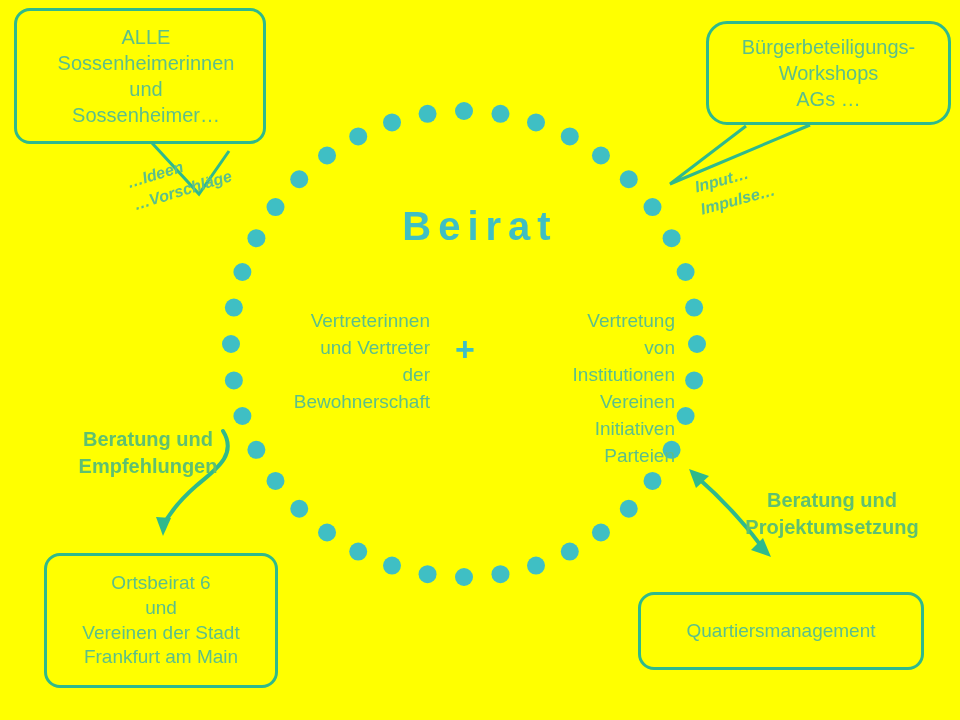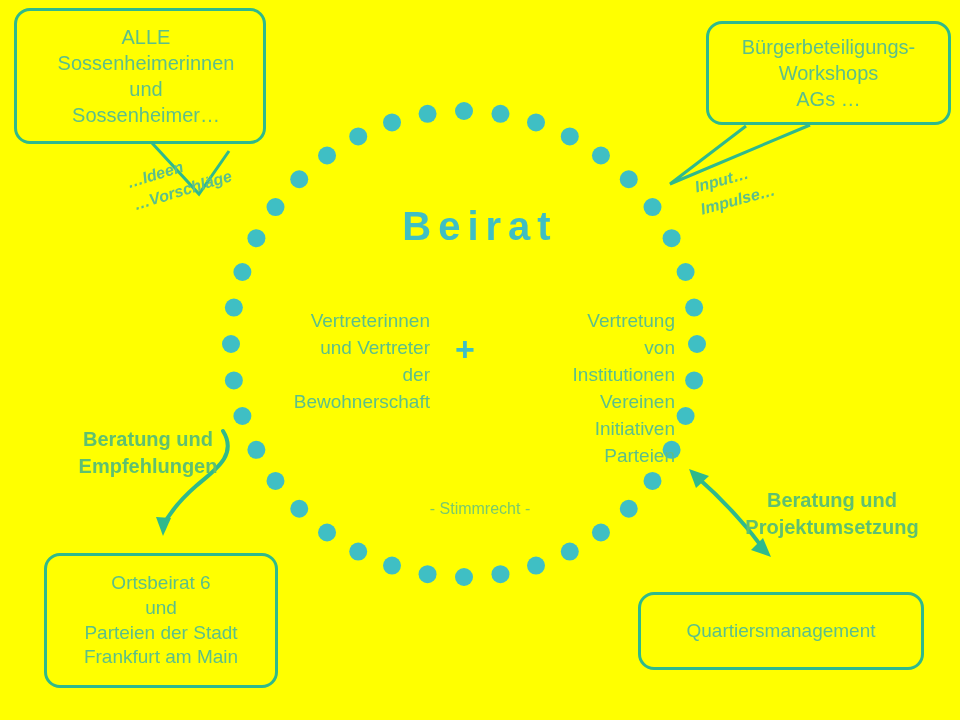--- a/index.html
+++ b/index.html
@@ -49,20 +49,21 @@
   #bubble-alle {
     left: 14px; top: 8px;
     width: 252px; height: 136px;
     font-size: 20px;
     padding-left: 12px;
   }
   #bubble-workshops {
     left: 706px; top: 21px;
     width: 245px; height: 104px;
     font-size: 20px;
+    border-radius: 21px;
   }
   #bubble-ortsbeirat {
     left: 44px; top: 553px;
     width: 234px; height: 135px;
     font-size: 19px;
   }
   #bubble-stadtplanung {
     left: 638px; top: 592px;
     width: 286px; height: 78px;
     font-size: 19px;
@@ -228,39 +229,38 @@
     <div class="col">
       <span class="line">Vertretung</span>
       <span class="line">von</span>
       <span class="line">Institutionen</span>
       <span class="line">Vereinen</span>
       <span class="line">Initiativen</span>
       <span class="line">Parteien</span>
     </div>
   </div>
 
-  <div id="stimmrecht">- Stimmrecht -</div>
 
   <div class="bubble" id="bubble-alle">
     <span class="line">ALLE</span>
     <span class="line">Sossenheimerinnen</span>
     <span class="line">und</span>
     <span class="line">Sossenheimer…</span>
   </div>
 
   <div class="bubble" id="bubble-workshops">
     <span class="line">Bürgerbeteiligungs-</span>
     <span class="line">Workshops</span>
     <span class="line">AGs …</span>
   </div>
 
   <div class="bubble" id="bubble-ortsbeirat">
     <span class="line">Ortsbeirat 6</span>
     <span class="line">und</span>
-    <span class="line">Parteien der Stadt</span>
+    <span class="line">Vereinen der Stadt</span>
     <span class="line">Frankfurt am Main</span>
   </div>
 
   <div class="bubble" id="bubble-stadtplanung">
     <span class="line">Quartiersmanagement</span>
   </div>
 
   <div class="annot-rot" id="annot-ideen">
     <div>…Ideen</div>
     <div>…Vorschläge</div>

